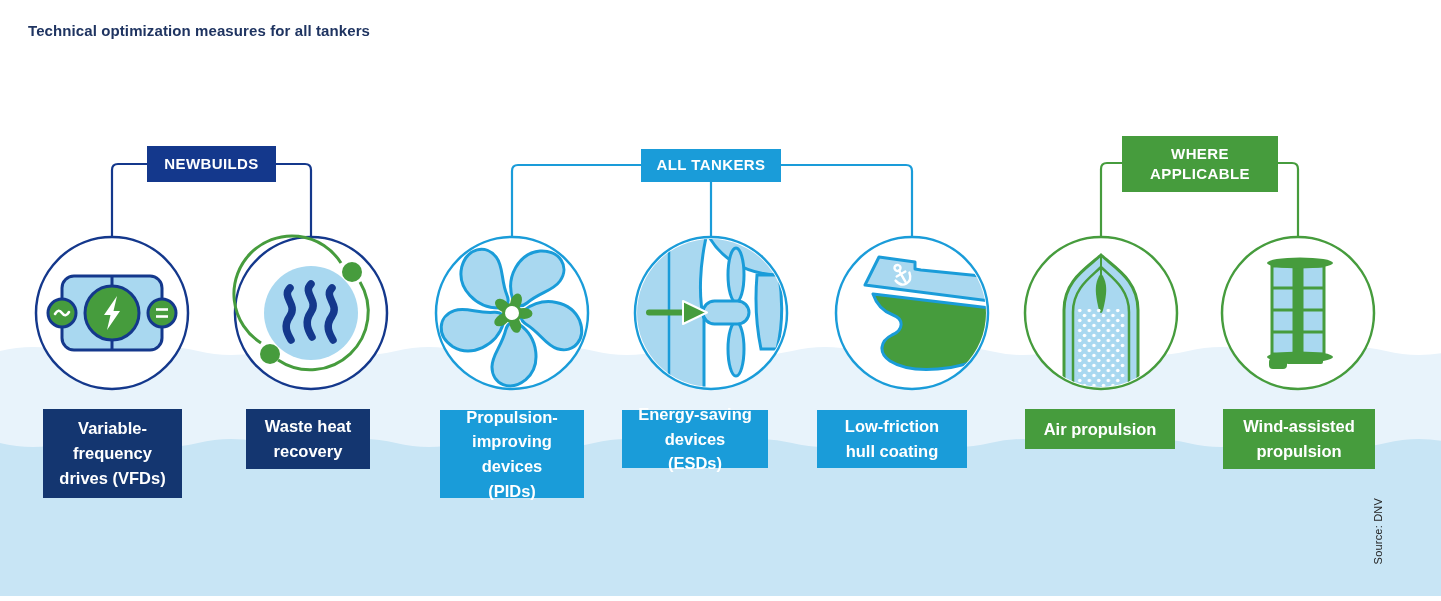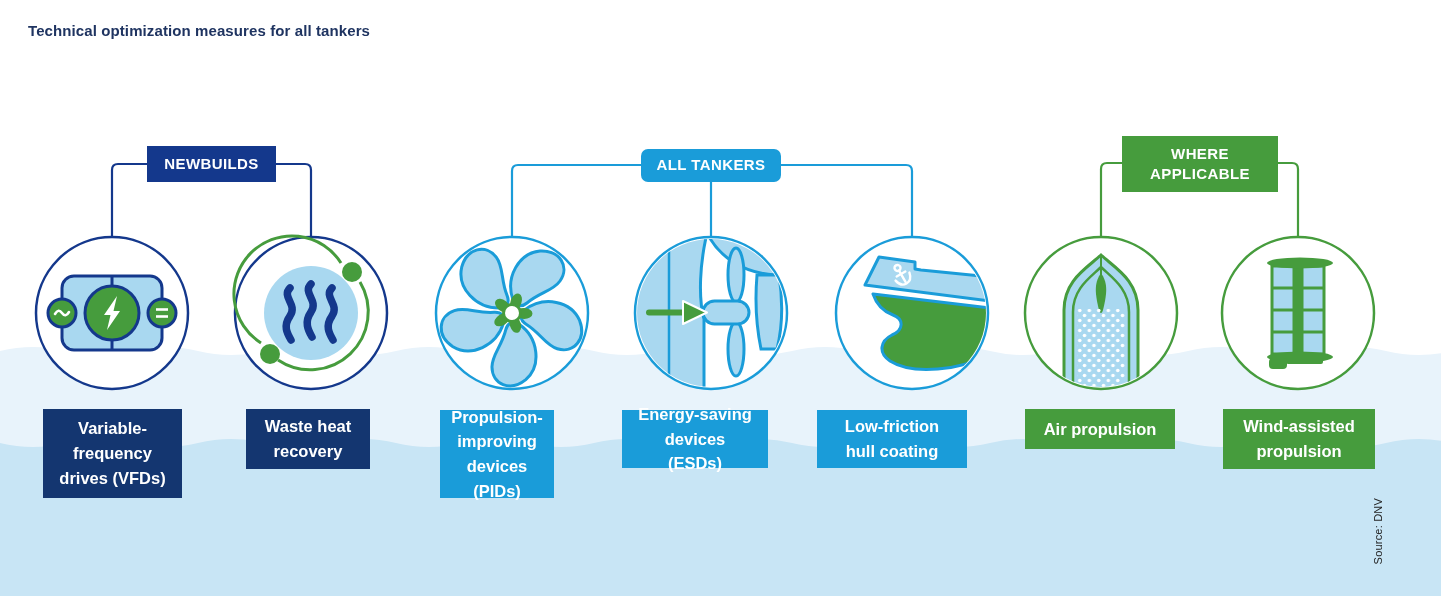--- a/index.html
+++ b/index.html
@@ -25,21 +25,21 @@
     position:absolute;
     display:flex;align-items:center;justify-content:center;
     text-align:center;
     color:#ffffff;
     font-weight:700;
     font-size:15px;
     letter-spacing:0.4px;
     line-height:1.35;
   }
   .hdr-navy{background:#14388c;}
-  .hdr-blue{background:#1a9cd9;border-radius:7px;}
+  .hdr-blue{background:#1a9cd9;}
   .hdr-green{background:#469c3d;}
   .icon-circle{position:absolute;width:164px;height:164px;}
   .label-box{
     position:absolute;
     display:flex;align-items:center;justify-content:center;
     text-align:center;
     color:#ffffff;
     font-size:16.5px;
     font-weight:600;
     line-height:1.5;
@@ -202,21 +202,21 @@
       <rect x="-4.5" y="-47" width="9" height="88" fill="#469c3d"></rect>
       <ellipse cx="2" cy="-50" rx="33" ry="5.5" fill="#469c3d"></ellipse>
       <ellipse cx="2" cy="44" rx="33" ry="5.5" fill="#469c3d"></ellipse>
       <rect x="-29" y="45" width="18" height="11" rx="4" fill="#469c3d"></rect>
       <rect x="-12" y="45" width="37" height="6" rx="2" fill="#469c3d"></rect>
     </g>
   </svg>
 
   <div class="label-box box-navy" style="left:43px;top:409px;width:139px;height:89px;">Variable-frequency drives (VFDs)</div>
   <div class="label-box box-navy" style="left:246px;top:409px;width:124px;height:60px;">Waste heat recovery</div>
-  <div class="label-box box-blue" style="left:440px;top:410px;width:114px;height:88px;">Propulsion-improving devices (PIDs)</div>
+  <div class="label-box box-blue" style="left:440px;top:410px;width:144px;height:88px;">Propulsion-improving devices (PIDs)</div>
   <div class="label-box box-blue" style="left:622px;top:410px;width:146px;height:58px;">Energy-saving devices (ESDs)</div>
   <div class="label-box box-blue" style="left:817px;top:410px;width:150px;height:58px;">Low-friction hull coating</div>
   <div class="label-box box-green" style="left:1025px;top:409px;width:150px;height:40px;">Air propulsion</div>
   <div class="label-box box-green" style="left:1223px;top:409px;width:152px;height:60px;">Wind-assisted propulsion</div>
 
   <div class="source-note">Source: DNV</div>
 
 </div>
 
 </body></html>

